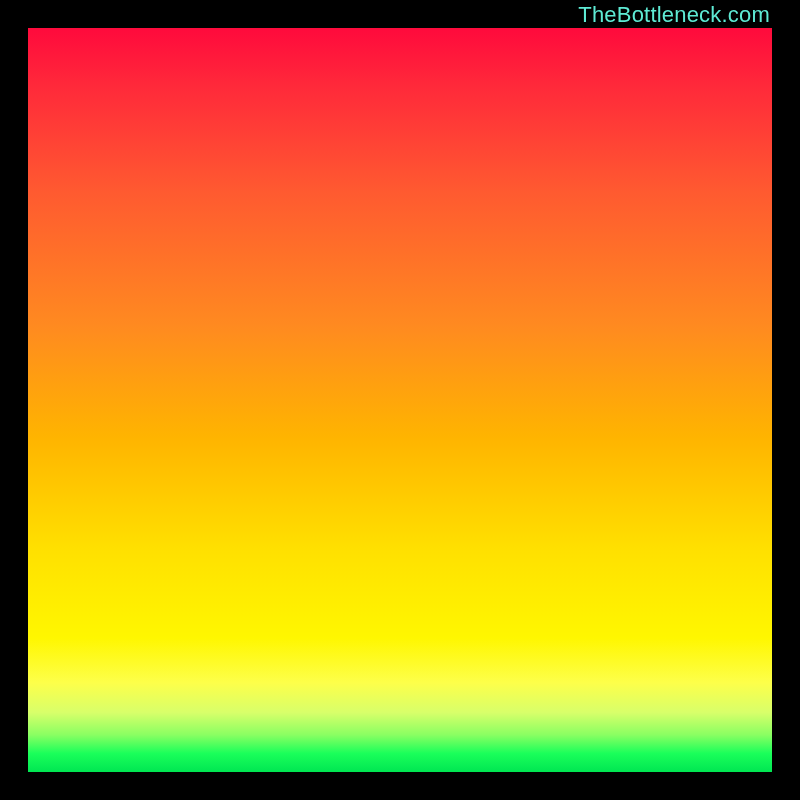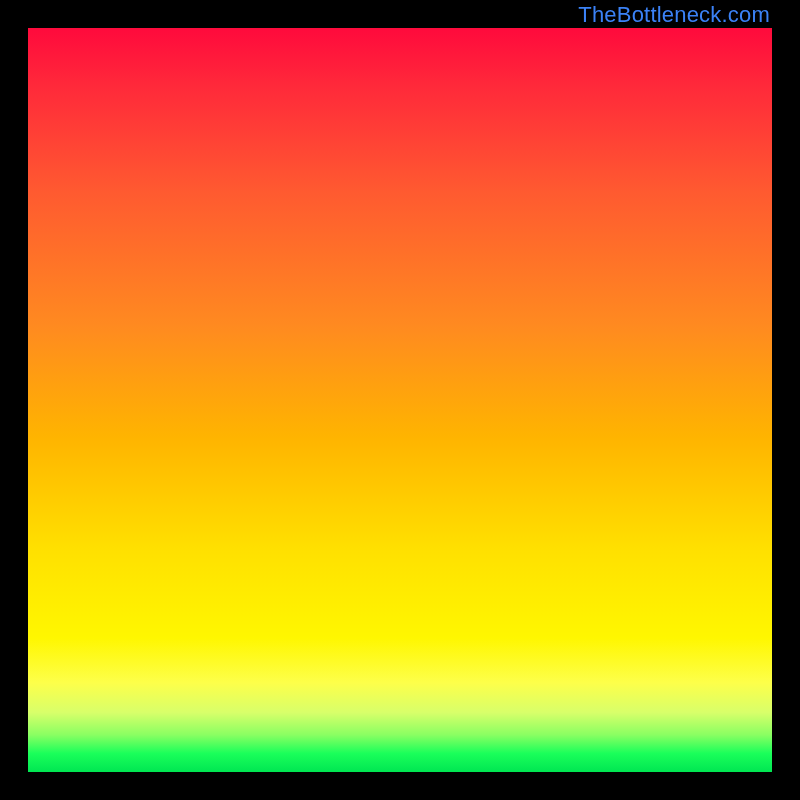--- a/index.html
+++ b/index.html
@@ -41,21 +41,21 @@
       #d8ff6a 92%,
       #8aff62 95%,
       #1aff5a 97.5%,
       #00e652 100%
     );
   }
   .watermark {
     position: absolute;
     top: 2px;
     right: 30px;
-    color: #3b82f6;
+    color: #5eead4;
     font-size: 22px;
     letter-spacing: 0.2px;
     user-select: none;
   }
   .curve-line {
     fill: none;
     stroke: #000;
     stroke-width: 2.2;
     stroke-linejoin: round;
     stroke-linecap: round;

